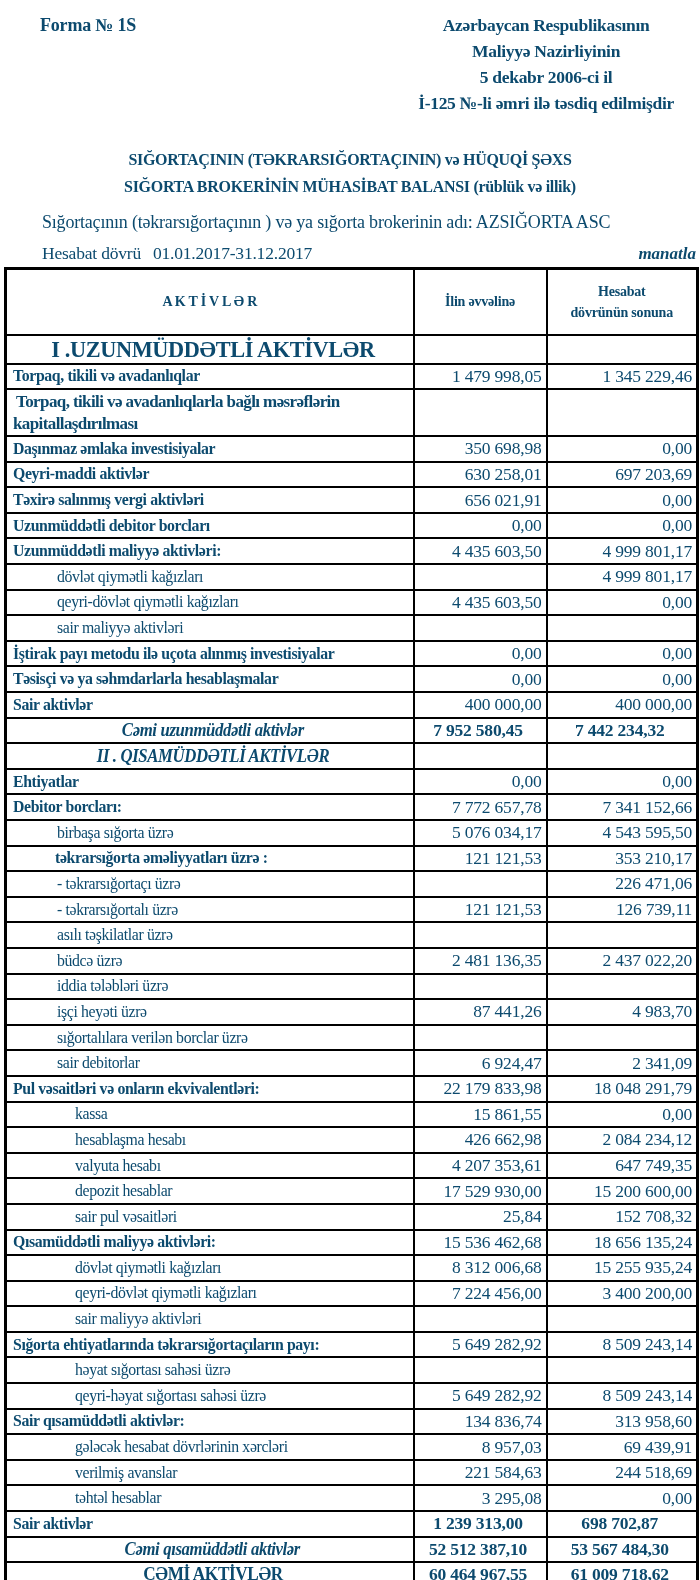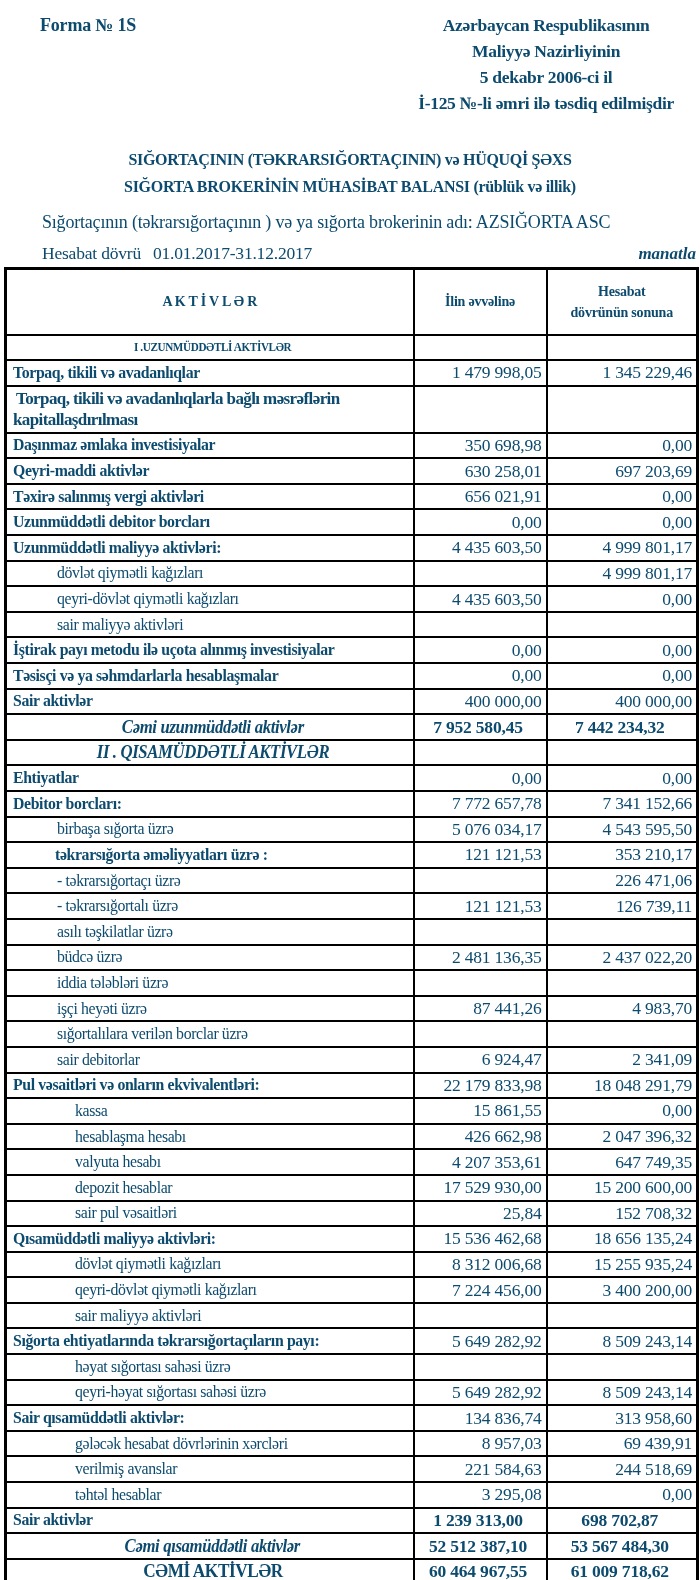--- a/index.html
+++ b/index.html
@@ -38,21 +38,21 @@
   td.c0 { padding-left:6px; text-align:left; }
   td.v  { text-align:right; padding-right:4px; font-size:17.5px; }
   .lbl {
     display:inline-block; white-space:nowrap;
     transform:scaleX(0.93); transform-origin:0 50%; letter-spacing:-0.4px;
   }
   tr.bold td.c0, tr.subbold td.c0, tr.boldvals td.c0 { font-weight:bold; }
   tr.sub  td.c0 { padding-left:50px; }
   tr.sub2 td.c0 { padding-left:68px; }
   tr.subbold td.c0 { padding-left:48px; }
-  tr.section td.c0 { font-weight:bold; text-align:center; font-size:12px; }
+  tr.section td.c0 { font-weight:bold; text-align:center; font-size:24px; }
   tr.section2 td.c0, tr.total td.c0 { font-weight:bold; font-style:italic; text-align:center; font-size:18px; }
   tr.grand td.c0 { font-weight:bold; text-align:center; font-size:18.5px;margin-top:31px; }
   tr.section td.c0 .lbl, tr.section2 td.c0 .lbl, tr.total td.c0 .lbl, tr.grand td.c0 .lbl { transform-origin:50% 50%; }
   tr.total td.v, tr.grand td.v, tr.boldvals td.v { font-weight:bold;text-align:center; }
   tr.tall { height:47px; }
   tr.wrap .lbl {
     white-space:normal; transform:none; display:block;
     line-height:21.5px; letter-spacing:-0.6px; text-indent:3px; padding-right:2px;
   }
 </style>
@@ -247,21 +247,21 @@
           <td class="v">18 048 291,79</td>
         </tr>
         <tr class="sub2">
           <td class="c0"><span class="lbl">kassa</span></td>
           <td class="v">15 861,55</td>
           <td class="v">0,00</td>
         </tr>
         <tr class="sub2">
           <td class="c0"><span class="lbl">hesablaşma hesabı</span></td>
           <td class="v">426 662,98</td>
-          <td class="v">2 047 396,32</td>
+          <td class="v">2 084 234,12</td>
         </tr>
         <tr class="sub2">
           <td class="c0"><span class="lbl">valyuta hesabı</span></td>
           <td class="v">4 207 353,61</td>
           <td class="v">647 749,35</td>
         </tr>
         <tr class="sub2">
           <td class="c0"><span class="lbl">depozit hesablar</span></td>
           <td class="v">17 529 930,00</td>
           <td class="v">15 200 600,00</td>

